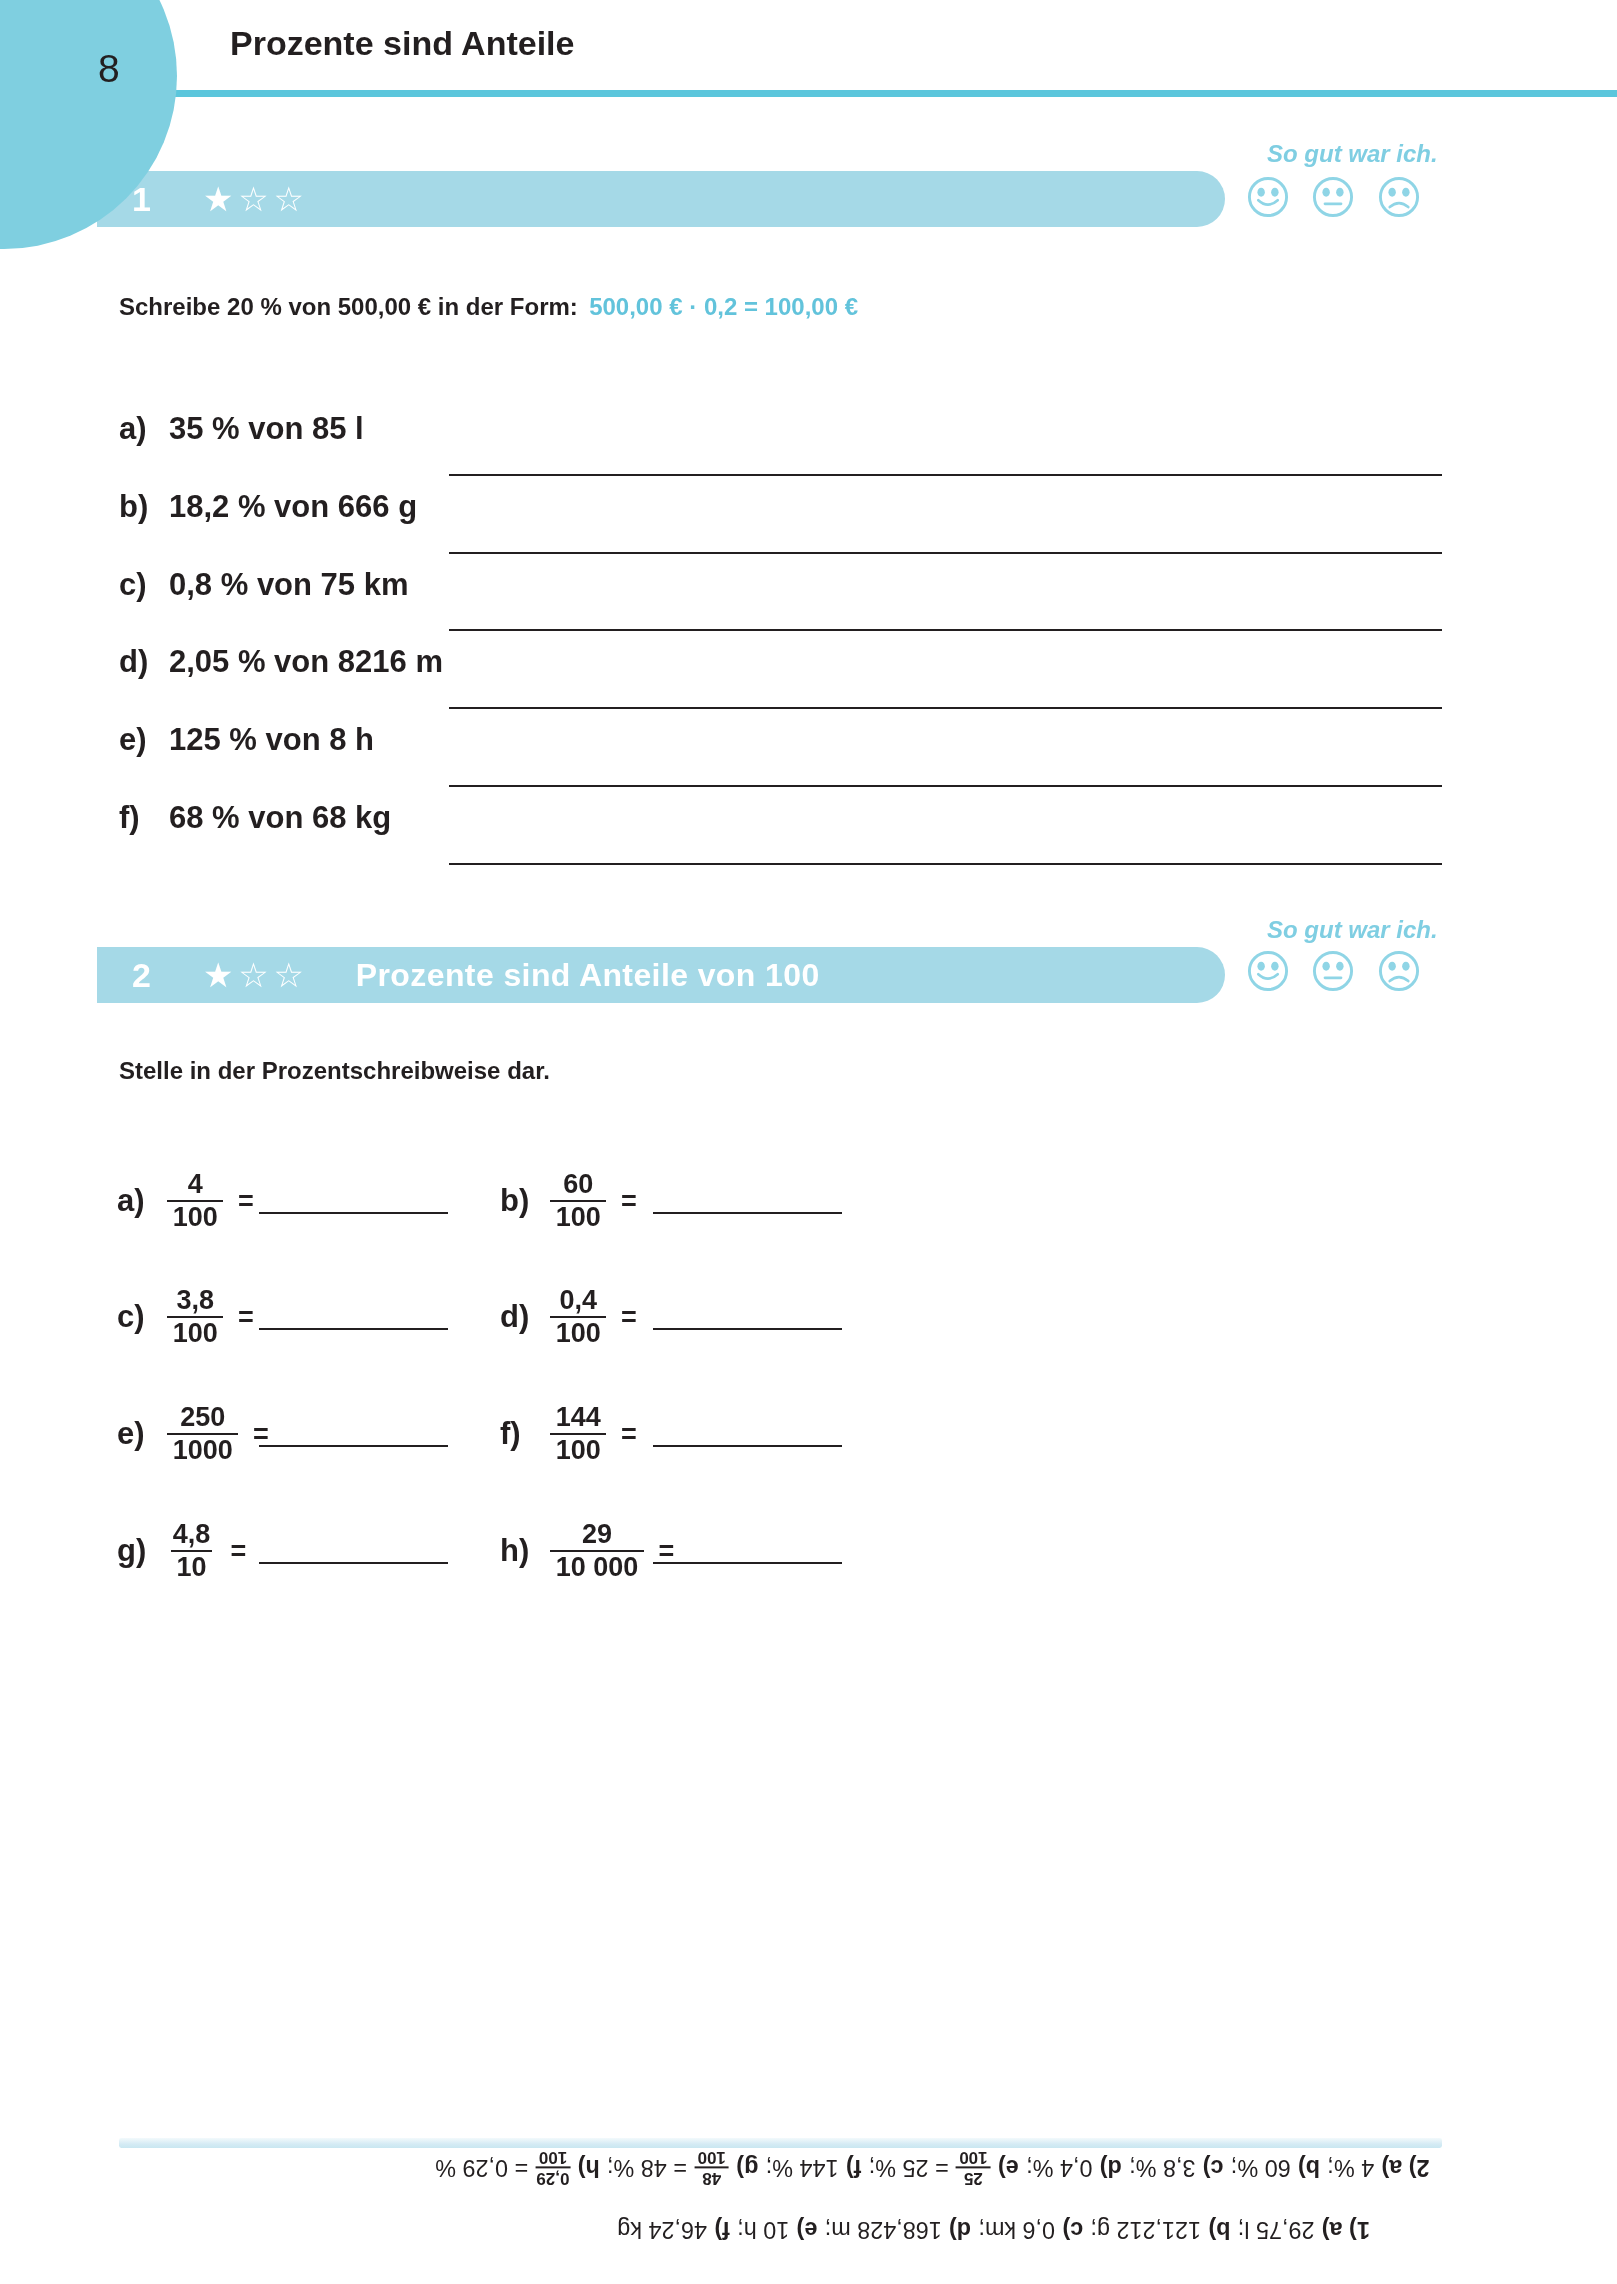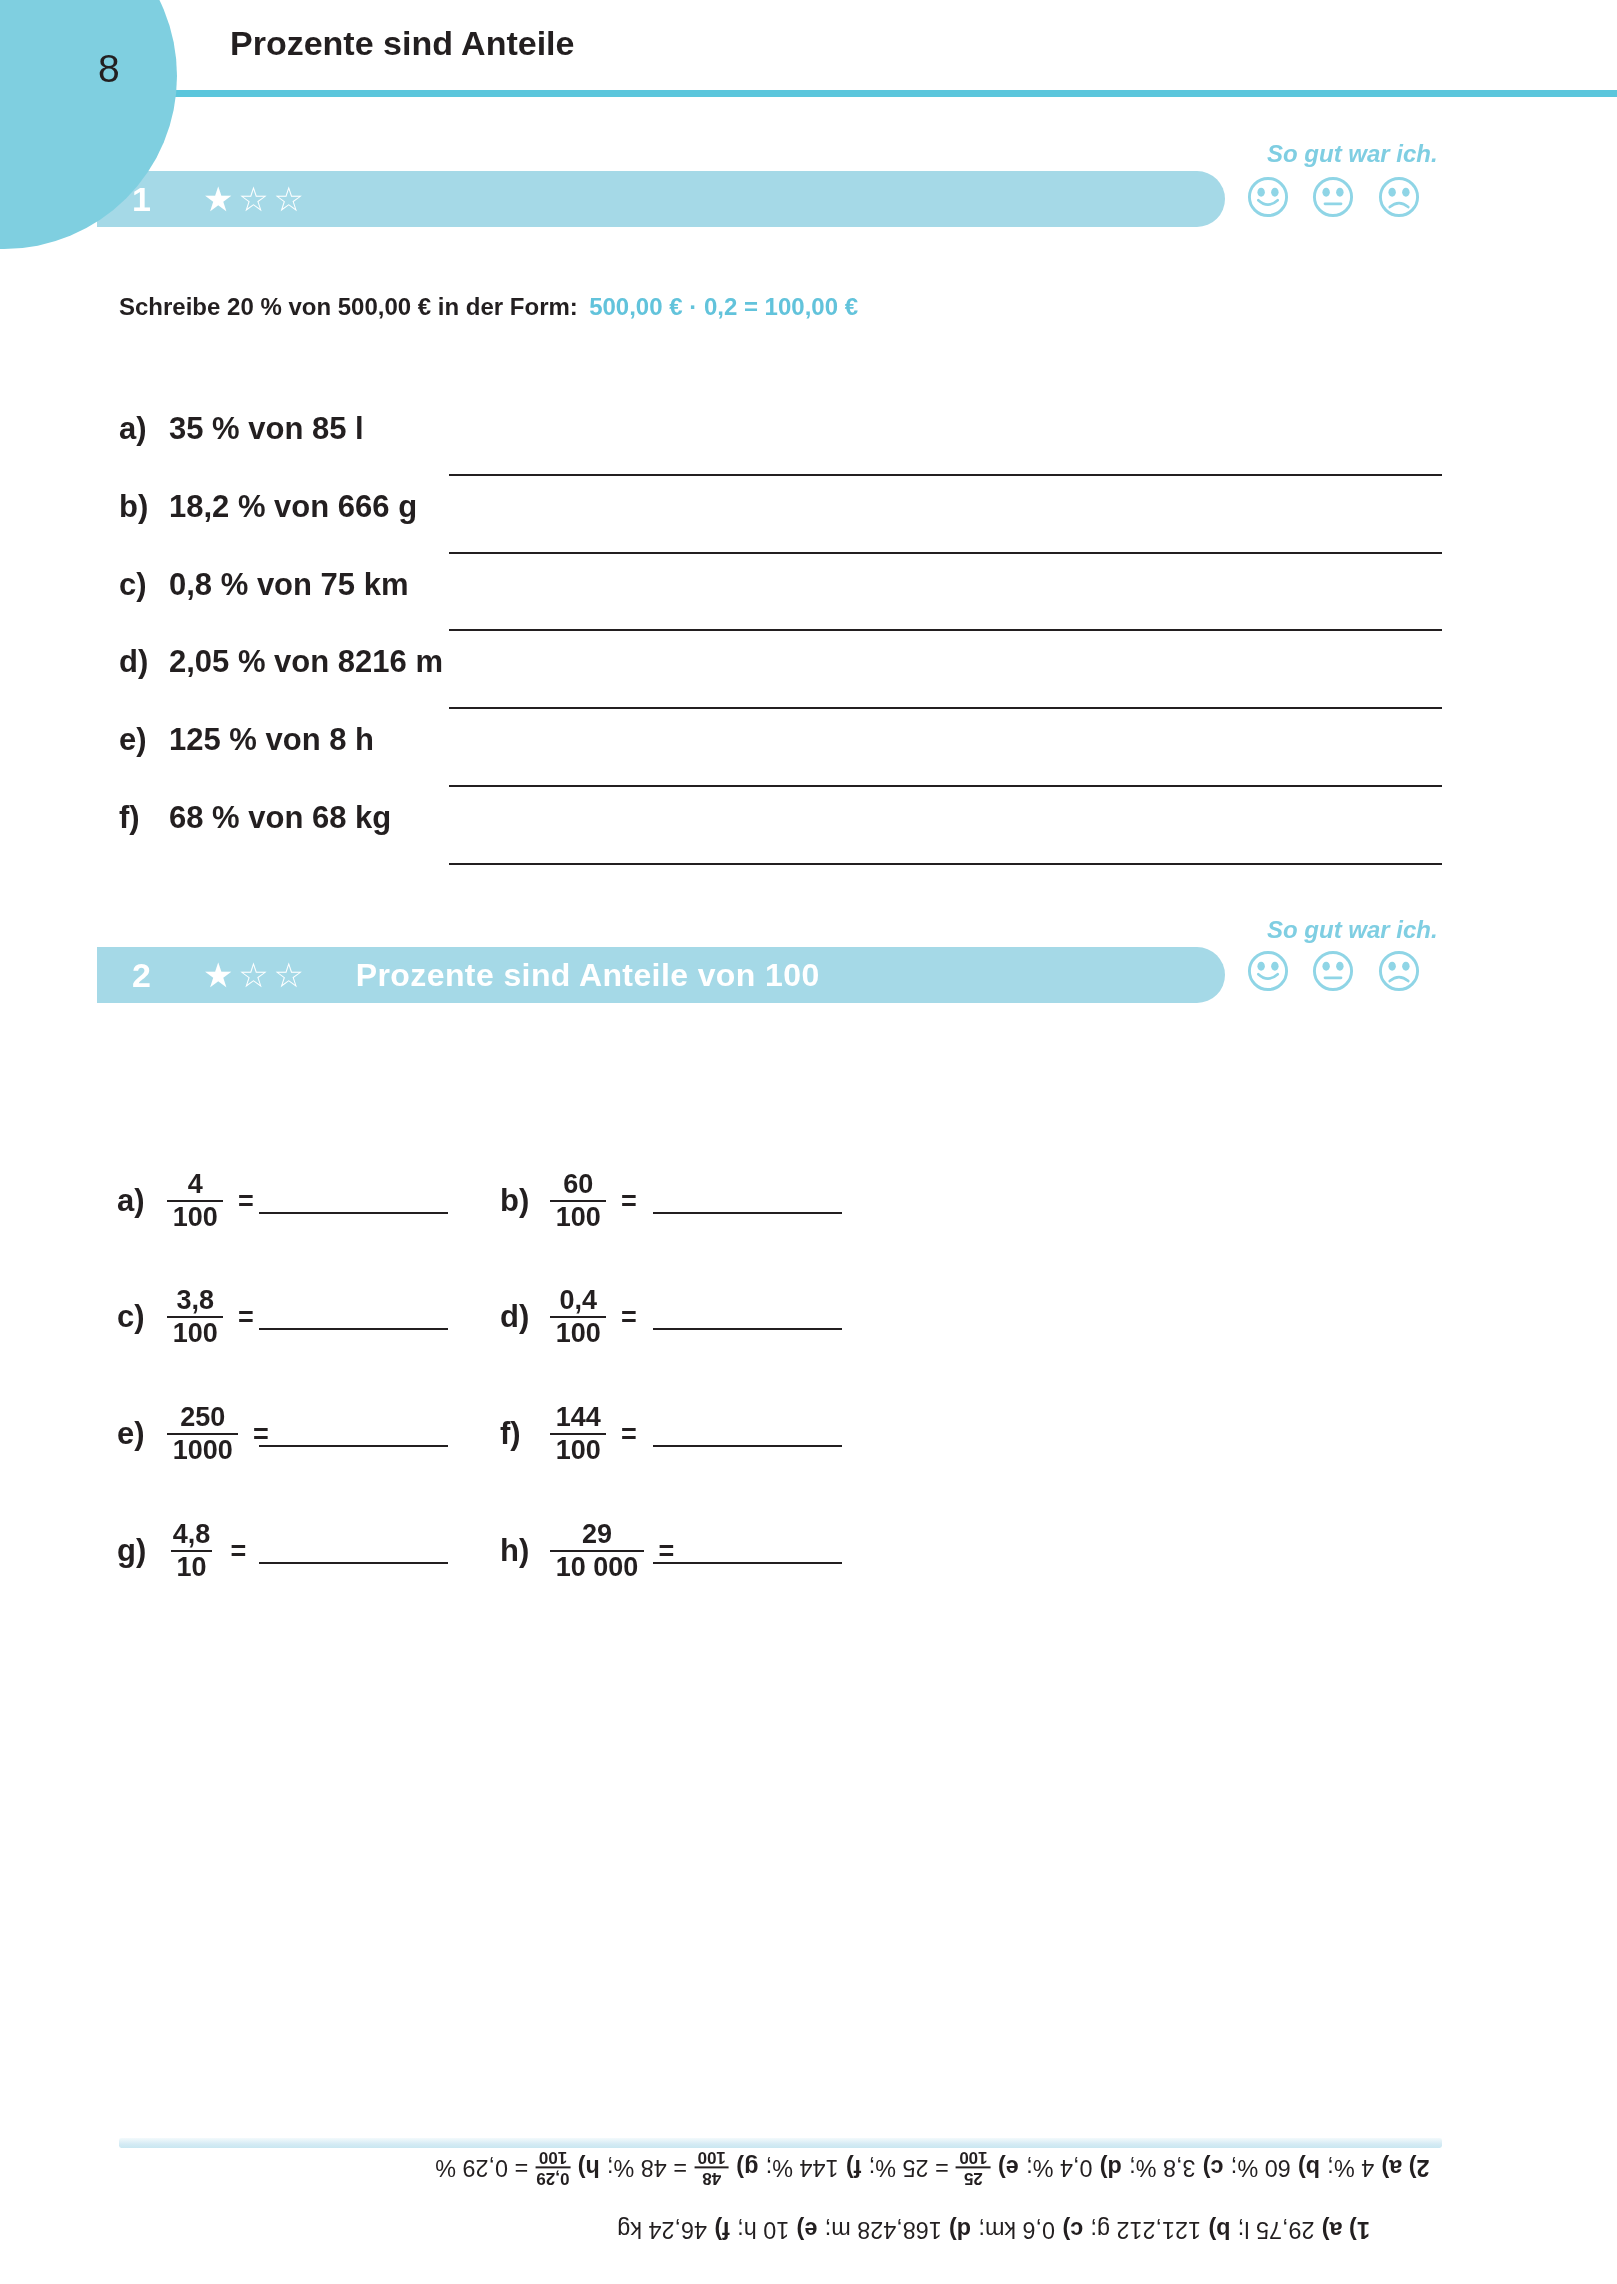--- a/index.html
+++ b/index.html
@@ -155,20 +155,21 @@
         </svg>
       </span>
   </div>
 
   <div class="banner" style="top:947px">
     <span class="num">2</span>
     <span class="stars">★☆☆</span>
     <span class="btitle">Prozente sind Anteile von 100</span>
   </div>
 
+  <div class="intro" style="top:1057px">Stelle in der Prozentschreibweise dar.</div>
 
   <div>
       <div class="t2-item" style="left: 117px; top: 1159px;">
         <span class="lbl">a)</span>
         <span class="frac">
           <span class="num">4</span>
           <span class="den">100</span>
         </span>
         <span class="eq">=</span>
         <span class="t2-line" style="left: 142px;"></span>

